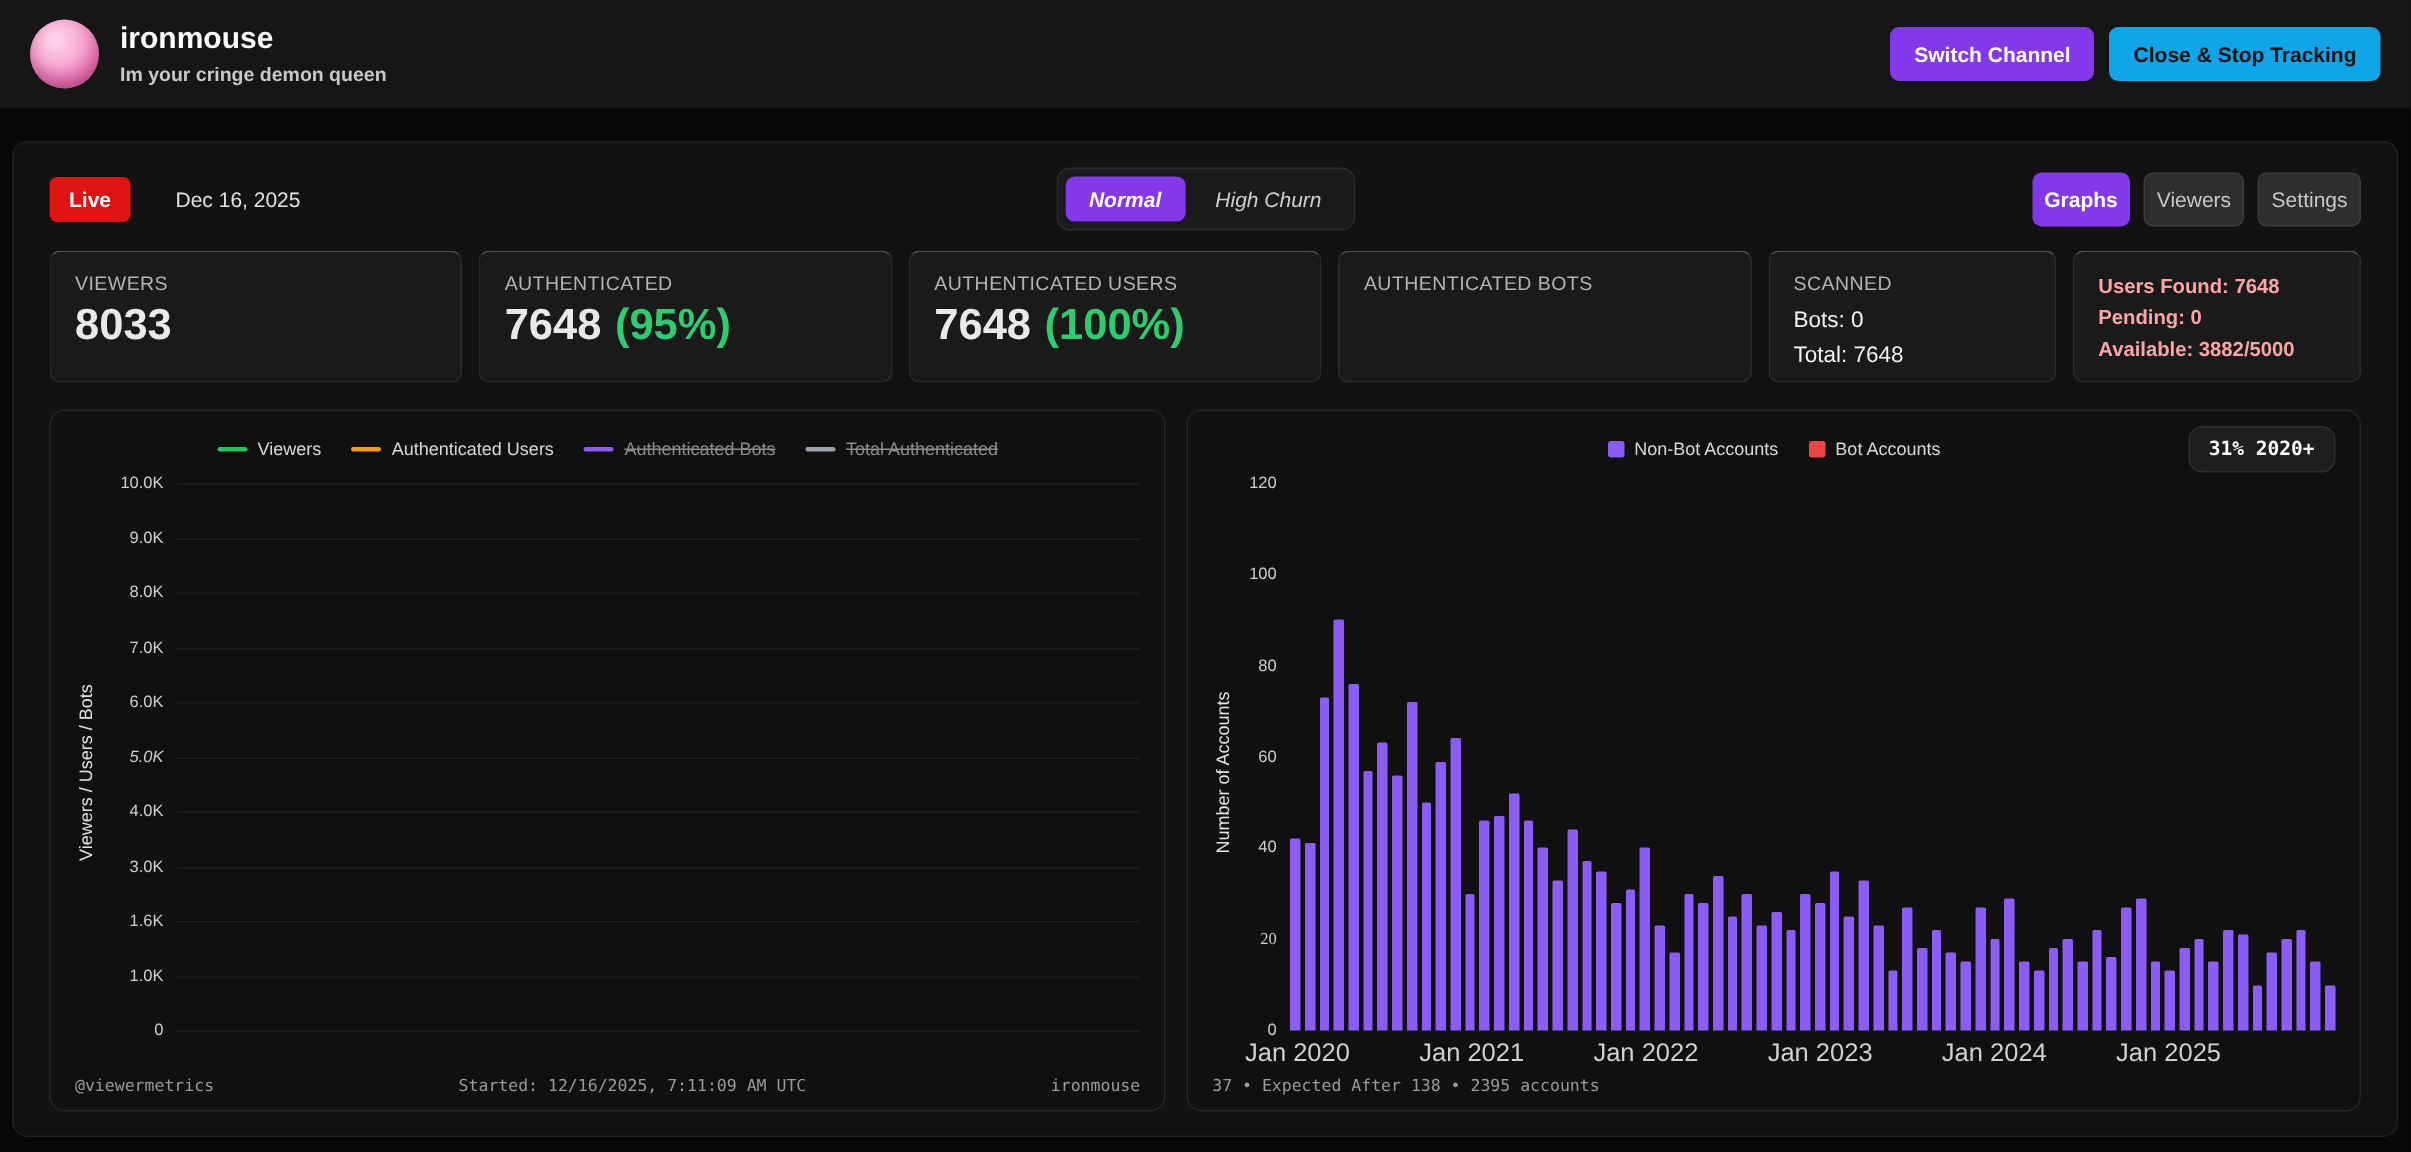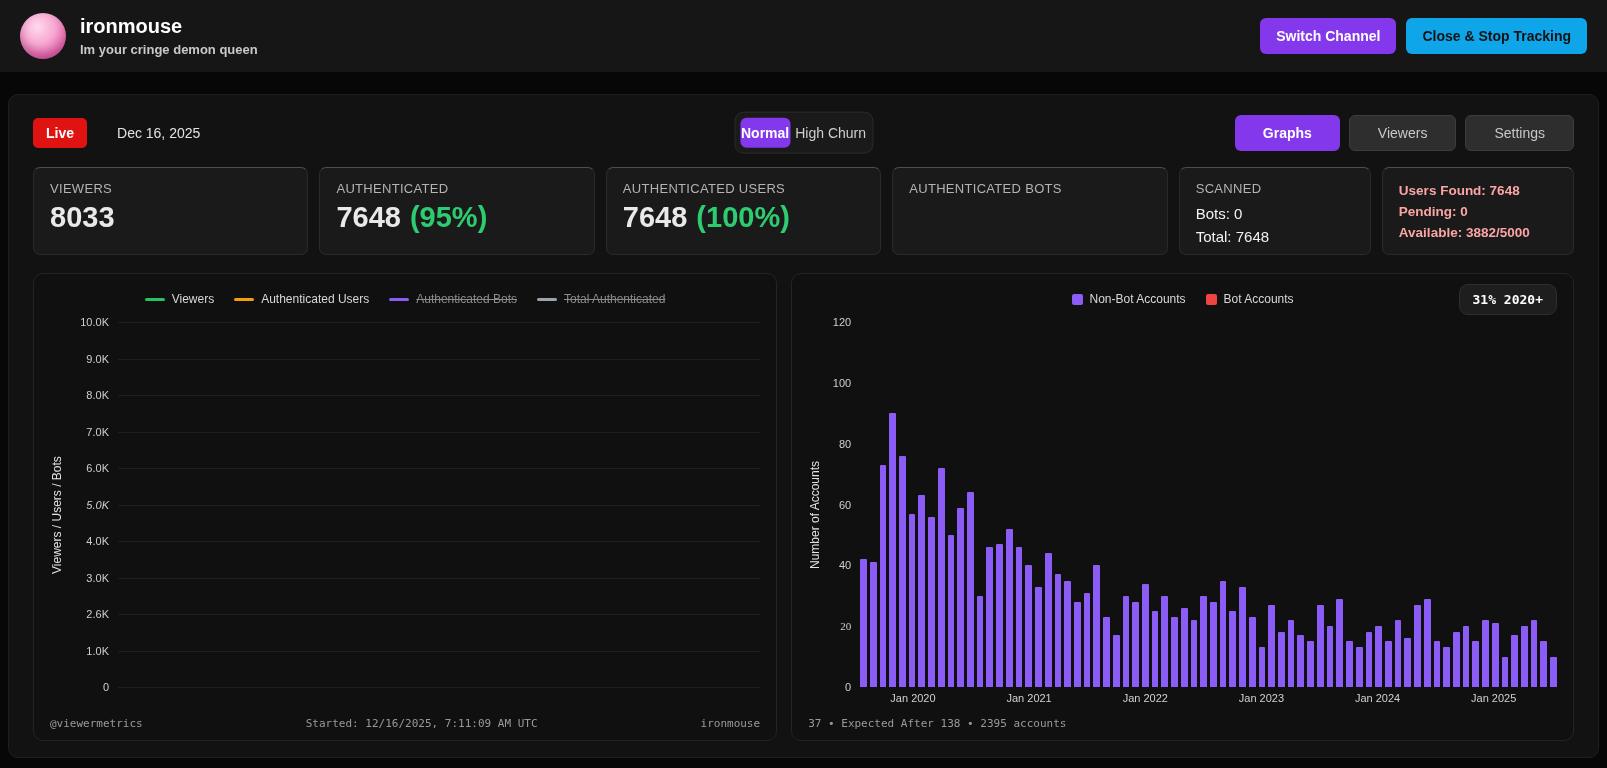--- a/index.html
+++ b/index.html
@@ -51,25 +51,25 @@
     padding:7px 13px; border-radius:5px;
   }
   .stream-date { margin-left:30px; font-size:14px; color:#e2e2e2; }
   .mode-toggle {
     position:absolute; left:50%; top:50%; transform:translate(-50%,-46%);
     background:#1a1a1a; border:1px solid #2b2b2b; border-radius:9px;
     padding:5px; display:flex; gap:4px;
   }
   .mode-btn {
     background:transparent; border:none; border-radius:6px;
-    padding:7px 1px; font-size:14px; color:#cfcfcf;
+    padding:7px 16px; font-size:14px; color:#cfcfcf;font-style:italic;
   }
   .mode-btn.active { background:#8338ec; color:#fff; font-weight:bold; }
   .view-tabs { margin-left:auto; display:flex; gap:9px; }
-  .view-tabs .btn { padding:9px 28px; }
+  .view-tabs .btn { padding:9px 8px; }
 
   
   .stats-row { display:flex; gap:11px; padding:0 24px; }
   .card {
     background:#1a1a1a; border:1px solid #2a2a2a; border-top:1px solid #4d4d4d;
     border-radius:7px; padding:13px 16px; height:88px; overflow:hidden;
   }
   .card-wide  { flex:29 1 0; }
   .card-small { flex:19 1 0; }
   .card-label { font-size:13px; color:#b3b3b3; letter-spacing:.3px; margin-bottom:7px; }
@@ -119,21 +119,21 @@
   .gridline { position:absolute; left:0; right:0; height:1px; background:#1e1e1e; }
   .bars-area {
     position:relative; flex:1; display:flex; align-items:flex-end; gap:3px;
   }
   .bar { flex:1; border-radius:1px 1px 0 0; min-width:2px; }
   .x-labels { position:relative; height:17px; margin-top:4px; }
   .x-labels.offset-wide   { margin-left:50px; }
   .x-labels.offset-narrow { margin-left:34px; }
   .x-label {
     position:absolute; top:1px; transform:translateX(-50%);
-    font-size:11px; color:#d0d0d0; white-space:nowrap;margin-left:48px;
+    font-size:17px; color:#d0d0d0; white-space:nowrap;
   }
 
   .chart-footer {
     margin-top:9px; font-family:"DejaVu Sans Mono", monospace;
     font-size:11px; color:#9a9a9a; display:flex; justify-content:space-between;
   }
   .chart-footer.single { justify-content:flex-start; }
 </style>
 </head>
 <body>
@@ -236,21 +236,21 @@
             <div class="plot-row">
               <div class="y-ticks wide" id="left-yticks">
                   <div class="y-tick" style="top: 0%;">10.0K</div>
                   <div class="y-tick" style="top: 10%;">9.0K</div>
                   <div class="y-tick" style="top: 20%;">8.0K</div>
                   <div class="y-tick" style="top: 30%;">7.0K</div>
                   <div class="y-tick" style="top: 40%;">6.0K</div>
                   <div class="y-tick" style="top: 50%; font-style: italic;">5.0K</div>
                   <div class="y-tick" style="top: 60%;">4.0K</div>
                   <div class="y-tick" style="top: 70%;">3.0K</div>
-                  <div class="y-tick" style="top: 80%;">2.6K</div>
+                  <div class="y-tick" style="top: 80%;">1.6K</div>
                   <div class="y-tick" style="top: 90%;">1.0K</div>
                   <div class="y-tick" style="top: 100%;">0</div>
                 </div>
               <div class="grid-area" id="left-grid">
                   <div class="gridline" style="top: 0%;"></div>
                   <div class="gridline" style="top: 10%;"></div>
                   <div class="gridline" style="top: 20%;"></div>
                   <div class="gridline" style="top: 30%;"></div>
                   <div class="gridline" style="top: 40%;"></div>
                   <div class="gridline" style="top: 50%;"></div>

